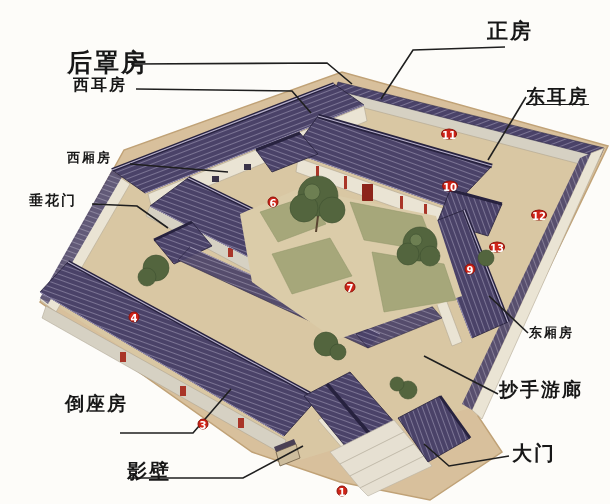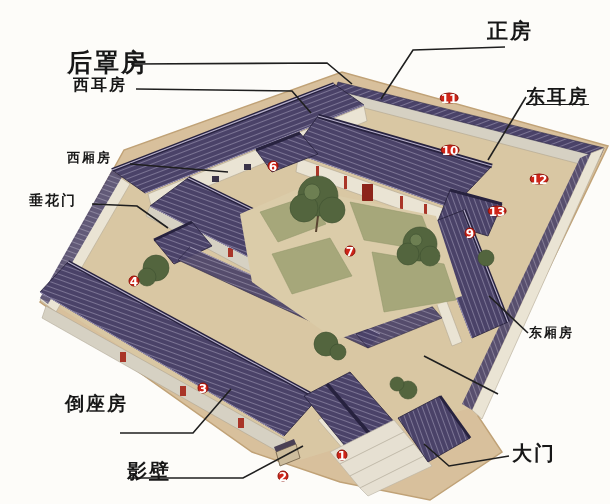--- a/index.html
+++ b/index.html
@@ -4,23 +4,23 @@
 <style>
   html,body{margin:0;padding:0;background:#ffffff;}
   body{font-family:"DejaVu Sans","Liberation Sans",sans-serif;}
   .stage{position:relative;width:610px;height:504px;overflow:hidden;background:var(--bg,#fdfcf9);}
   svg.art,svg.lines{position:absolute;left:0;top:0;width:610px;height:504px;}
   svg.lines{pointer-events:none;}
   #labels{position:absolute;left:0;top:0;width:610px;height:504px;pointer-events:none;}
   .label{position:absolute;color:var(--text,#171717);font-weight:600;letter-spacing:2px;
          white-space:nowrap;line-height:1;}
   .badge{position:absolute;transform:translate(-50%,-50%);min-width:11px;height:11px;
-         border-radius:50%;background:var(--badge,#cf2418);color:#fff;font-size:12px;
+         border-radius:50%;background:var(--badge,#cf2418);color:#fff;font-size:10px;
          line-height:11px;text-align:center;font-weight:700;border:1px solid #8c130b;
-         box-sizing:border-box;padding:0 0;}
+         box-sizing:border-box;padding:0 0;margin-top:36px;}
   polyline.leader{fill:none;stroke:var(--line,#1f1f1f);stroke-width:1.6;}
 </style>
 </head>
 <body>
 
 <div class="stage">
 
   <svg class="art" viewBox="0 0 610 504">
     <defs>
       <pattern id="tA" width="5" height="6" patternUnits="userSpaceOnUse" patternTransform="rotate(69)">
@@ -198,20 +198,21 @@
     </svg>
 
   <div id="labels">
       <div class="label" style="left: 67px; top: 50px; font-size: 25px;">后罩房</div>
       <div class="label" style="left: 73px; top: 77px; font-size: 16px;">西耳房</div>
       <div class="label" style="left: 67px; top: 151px; font-size: 13px;">西厢房</div>
       <div class="label" style="left: 29px; top: 193px; font-size: 14px;">垂花门</div>
       <div class="label" style="left: 487px; top: 21px; font-size: 21px;">正房</div>
       <div class="label" style="left: 526px; top: 87px; font-size: 19px; text-decoration: underline;">东耳房</div>
       <div class="label" style="left: 529px; top: 326px; font-size: 13px;">东厢房</div>
+      <div class="label" style="left: 499px; top: 380px; font-size: 19px;">抄手游廊</div>
       <div class="label" style="left: 65px; top: 394px; font-size: 19px;">倒座房</div>
       <div class="label" style="left: 87px; top: 461px; font-size: 20px; margin-left: 40px;">影壁</div>
       <div class="label" style="left: 512px; top: 443px; font-size: 20px;">大门</div>
       <div class="badge" style="left: 342px; top: 455px;">1</div>
       <div class="badge" style="left: 283px; top: 476px;">2</div>
       <div class="badge" style="left: 203px; top: 388px;">3</div>
       <div class="badge" style="left: 134px; top: 281px;">4</div>
       <div class="badge" style="left: 273px; top: 166px;">6</div>
       <div class="badge" style="left: 350px; top: 251px;">7</div>
       <div class="badge" style="left: 470px; top: 233px;">9</div>

